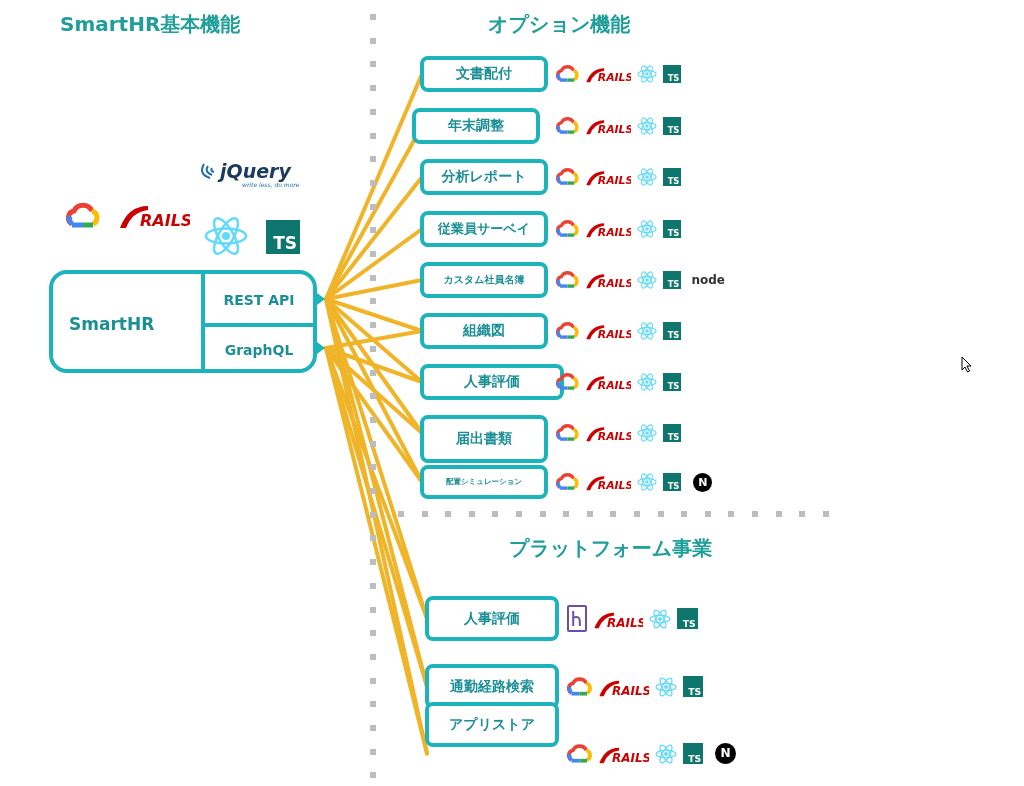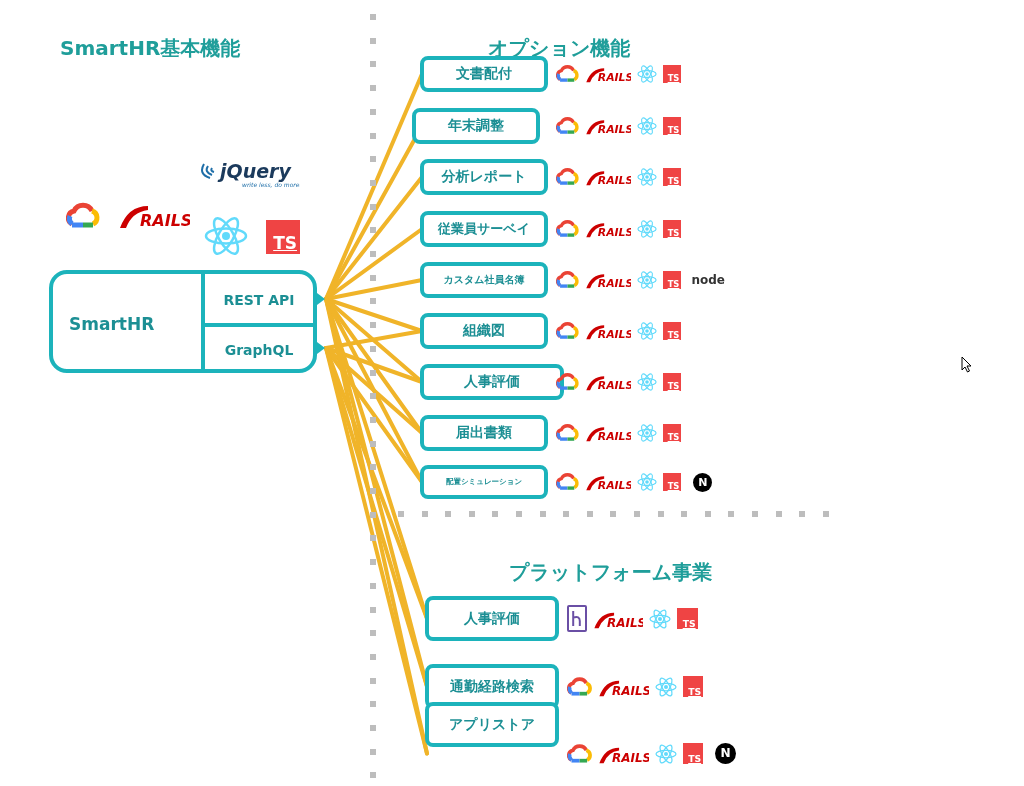--- a/index.html
+++ b/index.html
@@ -1,35 +1,35 @@
 <!DOCTYPE html>
 <html><head>
 <meta charset="utf-8">
 <style>
   html, body { margin: 0; padding: 0; background: #ffffff; }
   body { width: 1024px; height: 786px; position: relative; overflow: hidden;
          font-family: "DejaVu Sans", "Liberation Sans", sans-serif; }
   .abs { position: absolute; }
-  .heading { color: #1f9e9a; font-weight: bold; font-size: 20px; white-space: nowrap; margin-top: 24px; }
+  .heading { color: #1f9e9a; font-weight: bold; font-size: 20px; white-space: nowrap; }
   #lines-svg { position: absolute; left: 0; top: 0; }
   .main-box { position: absolute; left: 49px; top: 270px; width: 268px; height: 103px;
               border: 4px solid #1cb3bb; border-radius: 18px; box-sizing: border-box; background: #fff; }
   .main-label { position: absolute; left: 16px; top: 40px; color: #1c8f94; font-weight: bold; font-size: 17px; }
   .api-divider-v { position: absolute; left: 148px; top: 0; width: 4px; height: 100%; background: #1cb3bb; }
   .api-divider-h { position: absolute; left: 148px; top: 49px; right: 0; height: 4px; background: #1cb3bb; }
   .api-label { position: absolute; left: 152px; right: 0; text-align: center; color: #1c8f94; font-weight: bold; font-size: 14px; }
   .api-arrow { position: absolute; width: 0; height: 0; border-top: 6px solid transparent;
                border-bottom: 6px solid transparent; border-left: 8px solid #1cb3bb; }
   .feat-box { position: absolute; border: 4px solid #1cb3bb; border-radius: 8px; box-sizing: border-box;
               background: #fff; display: flex; align-items: center; justify-content: center;
               color: #1c8f94; font-weight: bold; white-space: nowrap; }
   .icon-row { position: absolute; display: flex; align-items: center; gap: 6px; }
   .ico { display: inline-flex; align-items: center; justify-content: center; }
-  .ts { background: #ef4444; color: #fff; font-weight: bold; font-family: "DejaVu Sans", sans-serif;
-        display: inline-flex; align-items: flex-end; justify-content: flex-end; box-sizing: border-box; text-decoration: underline; }
+  .ts { background: #0f766e; color: #fff; font-weight: bold; font-family: "DejaVu Sans", sans-serif;
+        display: inline-flex; align-items: flex-end; justify-content: flex-end; box-sizing: border-box; }
   .next { background: #000; color: #fff; border-radius: 50%; font-weight: bold; display: inline-flex;
           align-items: center; justify-content: center; font-family: "DejaVu Sans", sans-serif; }
   .heroku { border: 2px solid #6a4fa5; border-radius: 2px; color: #6a4fa5; font-weight: bold;
             display: inline-flex; flex-direction: column; align-items: center; justify-content: center; box-sizing: border-box; }
   .node { font-weight: bold; color: #333; font-family: "DejaVu Sans", sans-serif; }
   .dot-v { position: absolute; width: 6px; height: 6px; background: #bdbdbd; }
   .cursor { position: absolute; left: 961px; top: 356px; }
 </style>
 </head>
 <body>
@@ -357,21 +357,21 @@
       <span class="ico">
         <svg width="20" height="20" viewBox="-22 -20 44 40">
       <ellipse rx="20" ry="7.5" fill="none" stroke="#61dafb" stroke-width="2.5"></ellipse>
       <ellipse rx="20" ry="7.5" fill="none" stroke="#61dafb" stroke-width="2.5" transform="rotate(60)"></ellipse>
       <ellipse rx="20" ry="7.5" fill="none" stroke="#61dafb" stroke-width="2.5" transform="rotate(120)"></ellipse>
       <circle r="4" fill="#61dafb"></circle>
         </svg>
       </span>
       <span class="ico ts" style="width: 18.4px; height: 18.4px; font-size: 8.4px; padding: 0px 2px 0px 0px;">TS</span>
     </div>
-    <div class="feat-box" style="left: 420px; top: 415px; width: 128px; height: 36px; font-size: 14px;">
+    <div class="feat-box" style="left: 420px; top: 415px; width: 128px; height: 48px; font-size: 14px;">
       <span>届出書類</span>
     </div>
     <div class="icon-row" style="left: 556px; top: 423px; height: 20px;">
       <span class="ico">
         <svg width="23" height="20" viewBox="0 0 34 28">
       <path d="M6 22 A7 7 0 0 1 8 9 A10 10 0 0 1 26 9" fill="none" stroke="#ea4335" stroke-width="5"></path>
       <path d="M6 22 A7 7 0 0 1 4 14" fill="none" stroke="#4285f4" stroke-width="5"></path>
       <path d="M26 9 A7 7 0 0 1 27 22" fill="none" stroke="#fbbc05" stroke-width="5"></path>
       <path d="M6 23 L17 23" stroke="#4285f4" stroke-width="5"></path>
       <path d="M17 23 L27 23" stroke="#34a853" stroke-width="5"></path>

